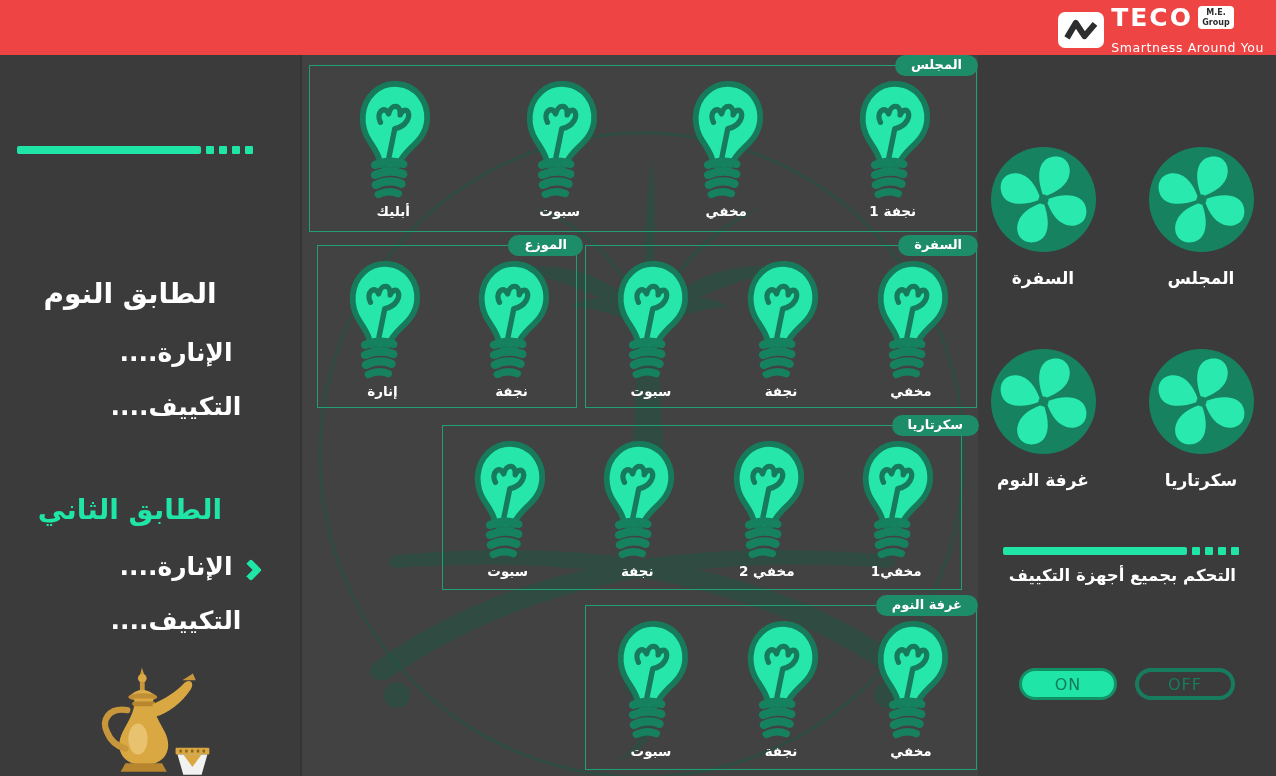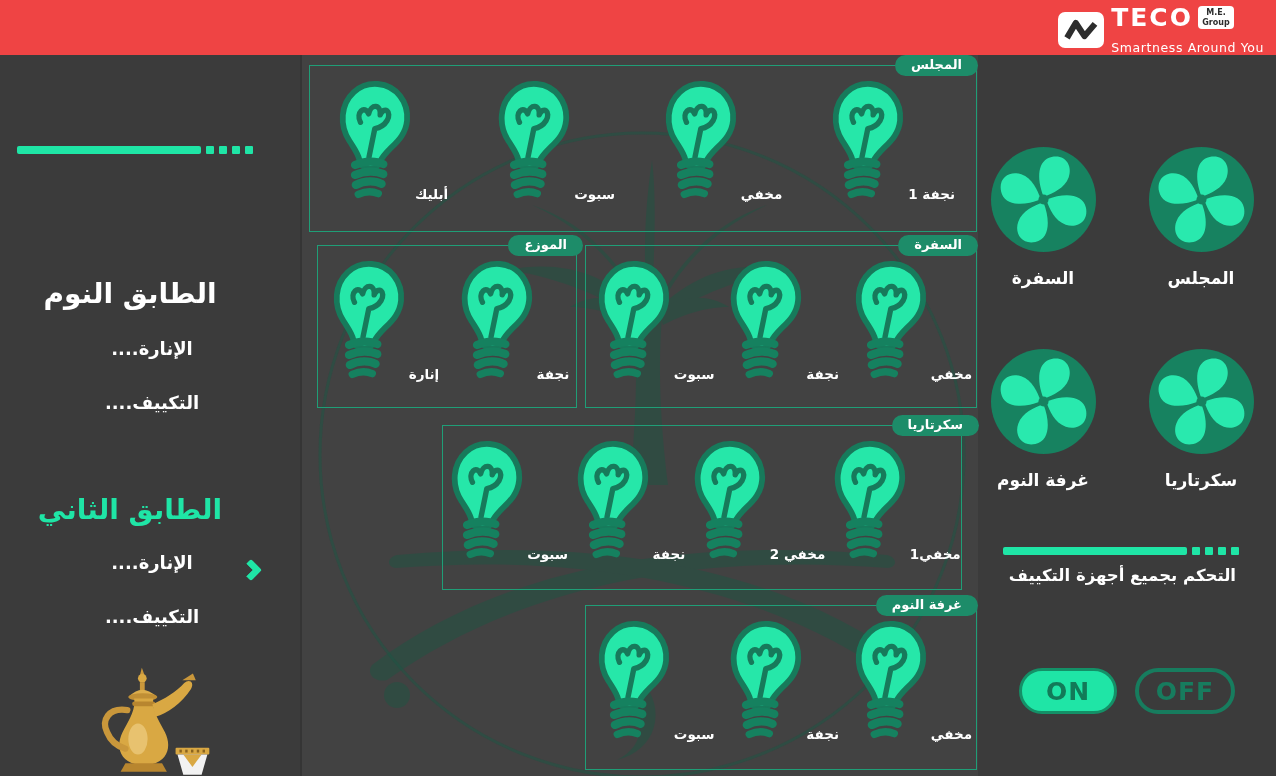--- a/index.html
+++ b/index.html
@@ -23,51 +23,51 @@
   
   .divider{position:absolute;display:flex;align-items:center;gap:5px;}
   .d-line{width:184px;height:8px;background:#1fe5a6;border-radius:2px;}
   .d-dot{width:8px;height:8px;background:#1fe5a6;border-radius:1px;}
 
   
   .sidebar{position:absolute;left:0;top:55px;width:300px;height:721px;background:#3b3b3b;}
   .nav-title{position:absolute;left:20px;width:220px;text-align:center;
              color:#ffffff;font-size:28px;font-weight:bold;}
   .nav-title.active{color:#1fe5a6;}
-  .nav-item{position:absolute;left:52px;width:200px;text-align:center;
-            color:#ffffff;font-size:18px;font-weight:bold;cursor:pointer;}
+  .nav-item{position:absolute;left:76px;width:200px;text-align:center;
+            color:#ffffff;font-size:25px;font-weight:bold;cursor:pointer;}
   .nav-arrow{position:absolute;left:243px;top:507px;width:16px;height:16px;
              border-top:7px solid #1fe5a6;border-right:7px solid #1fe5a6;
              border-radius:3px;transform:rotate(45deg);}
   .dallah{position:absolute;left:83px;top:610px;}
 
   
   .center{position:absolute;left:300px;top:55px;width:678px;height:721px;
           background:#424242;border-left:2px solid #353535;}
   .watermark{position:absolute;left:0;top:0;width:678px;height:721px;}
   .group{position:absolute;border:1px solid #1f9e77;}
   .group-badge{position:absolute;top:-11px;right:-2px;background:#1d8c69;color:#ffffff;
                font-size:13px;font-weight:bold;padding:2px 16px 4px;border-radius:12px;
                white-space:nowrap;z-index:2;}
   .group-bulbs{display:flex;direction:ltr;justify-content:space-around;
                align-items:flex-start;height:100%;padding-top:12px;}
-  .bulb{display:flex;flex-direction:row;align-items:flex-end;cursor:pointer;}
+  .bulb{display:flex;flex-direction:column;align-items:center;cursor:pointer;}
   .bulb-svg{width:84px;height:124px;}
   .bulb-label{color:#ffffff;font-size:13.5px;font-weight:bold;margin-top:1px;direction:rtl;}
 
   
   .rightpanel{position:absolute;left:978px;top:55px;width:298px;height:721px;background:#3b3b3b;}
   .fan-cell{position:absolute;width:126px;display:flex;flex-direction:column;
             align-items:center;cursor:pointer;}
   .fan-svg{width:105px;height:105px;}
   .fan-label{color:#ffffff;font-size:17px;font-weight:bold;margin-top:16px;direction:rtl;}
   .ac-title{position:absolute;right:40px;top:511px;width:245px;text-align:right;
             color:#ffffff;font-size:16.5px;font-weight:bold;direction:rtl;}
-  .btn{position:absolute;top:613px;height:46px;border-radius:23px;font-size:25px;
-       font-weight:700;letter-spacing:1px;cursor:pointer;
+  .btn{position:absolute;top:613px;height:32px;border-radius:23px;font-size:16px;
+       font-weight:400;letter-spacing:1px;cursor:pointer;
        font-family:"DejaVu Sans",sans-serif;}
   .btn-on{left:41px;width:98px;background:#1fe5a6;color:#127a58;border:3px solid #149067;}
   .btn-off{left:157px;width:100px;background:transparent;color:#177c5e;border:4px solid #177c5e;}
 </style>
 </head>
 <body>
 
 <svg width="0" height="0" style="position:absolute">
   <symbol id="bulb" viewBox="0 0 100 150">
     <g transform="rotate(5 50 75)">

